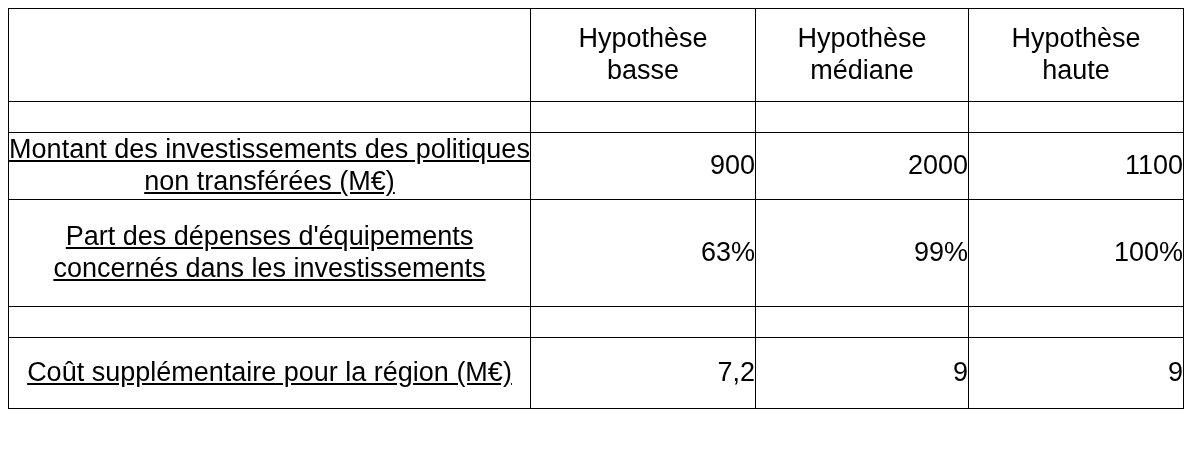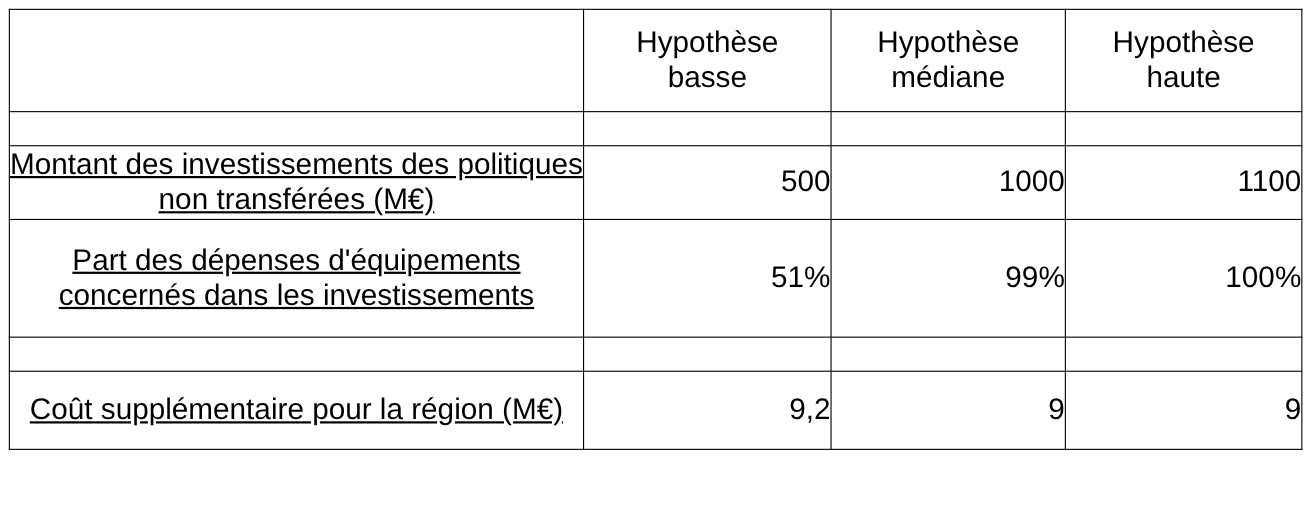--- a/index.html
+++ b/index.html
@@ -106,40 +106,40 @@
 
       <tr class="row-blank1">
         <td class="blank-label"></td>
         <td class="spacer-cell"></td>
         <td class="spacer-cell"></td>
         <td class="spacer-cell"></td>
       </tr>
 
       <tr class="row-invest">
         <td class="label-cell">Montant des investissements des politiques non transférées (M€)</td>
-        <td class="val-cell">500</td>
-        <td class="val-cell">1000</td>
+        <td class="val-cell">900</td>
+        <td class="val-cell">2000</td>
         <td class="val-cell">1100</td>
       </tr>
 
       <tr class="row-part">
         <td class="label-cell">Part des dépenses d'équipements concernés dans les investissements</td>
-        <td class="val-cell">51%</td>
+        <td class="val-cell">63%</td>
         <td class="val-cell">99%</td>
         <td class="val-cell">100%</td>
       </tr>
 
       <tr class="row-blank2">
         <td class="blank-label"></td>
         <td class="spacer-cell"></td>
         <td class="spacer-cell"></td>
         <td class="spacer-cell"></td>
       </tr>
 
       <tr class="row-cout">
         <td class="label-cell">Coût supplémentaire pour la région (M€)</td>
-        <td class="val-cell">9,2</td>
+        <td class="val-cell">7,2</td>
         <td class="val-cell">9</td>
         <td class="val-cell">9</td>
       </tr>
     </tbody>
   </table>
 </div>
 
 </body></html>

